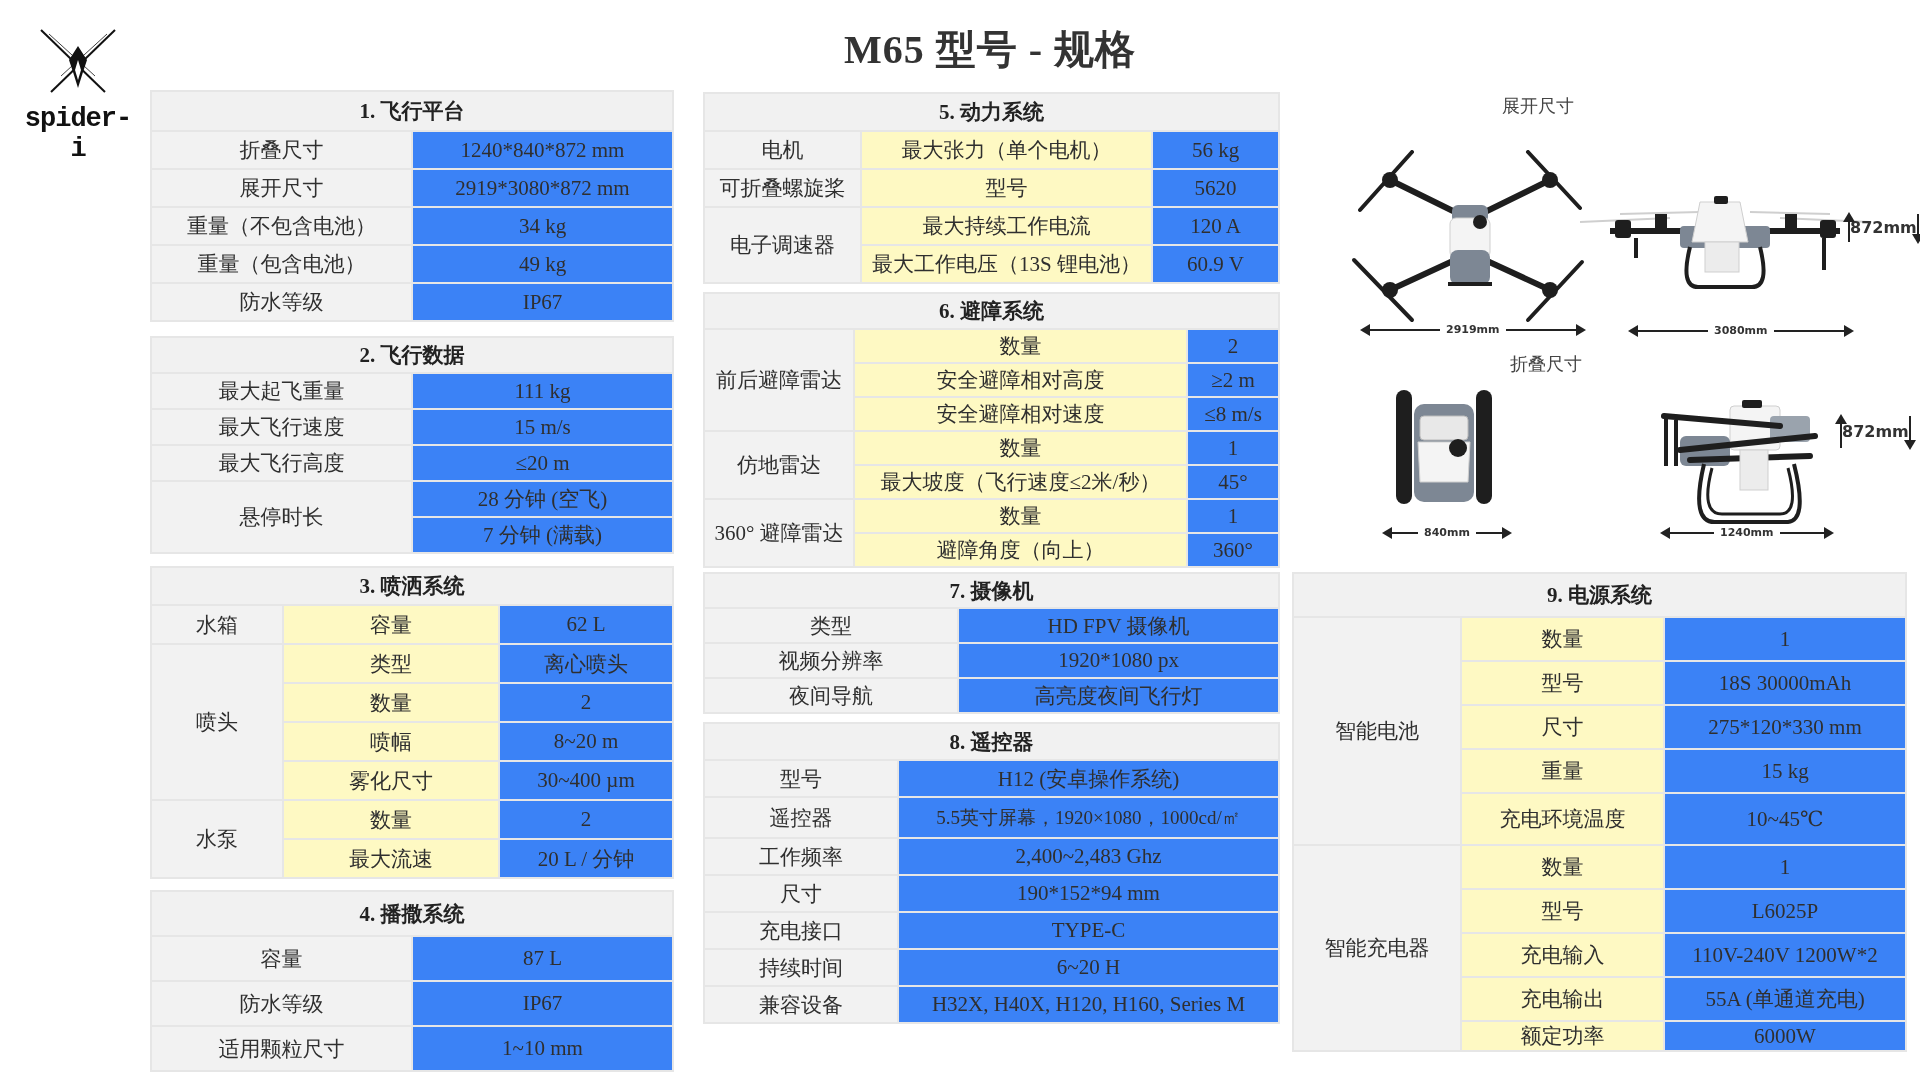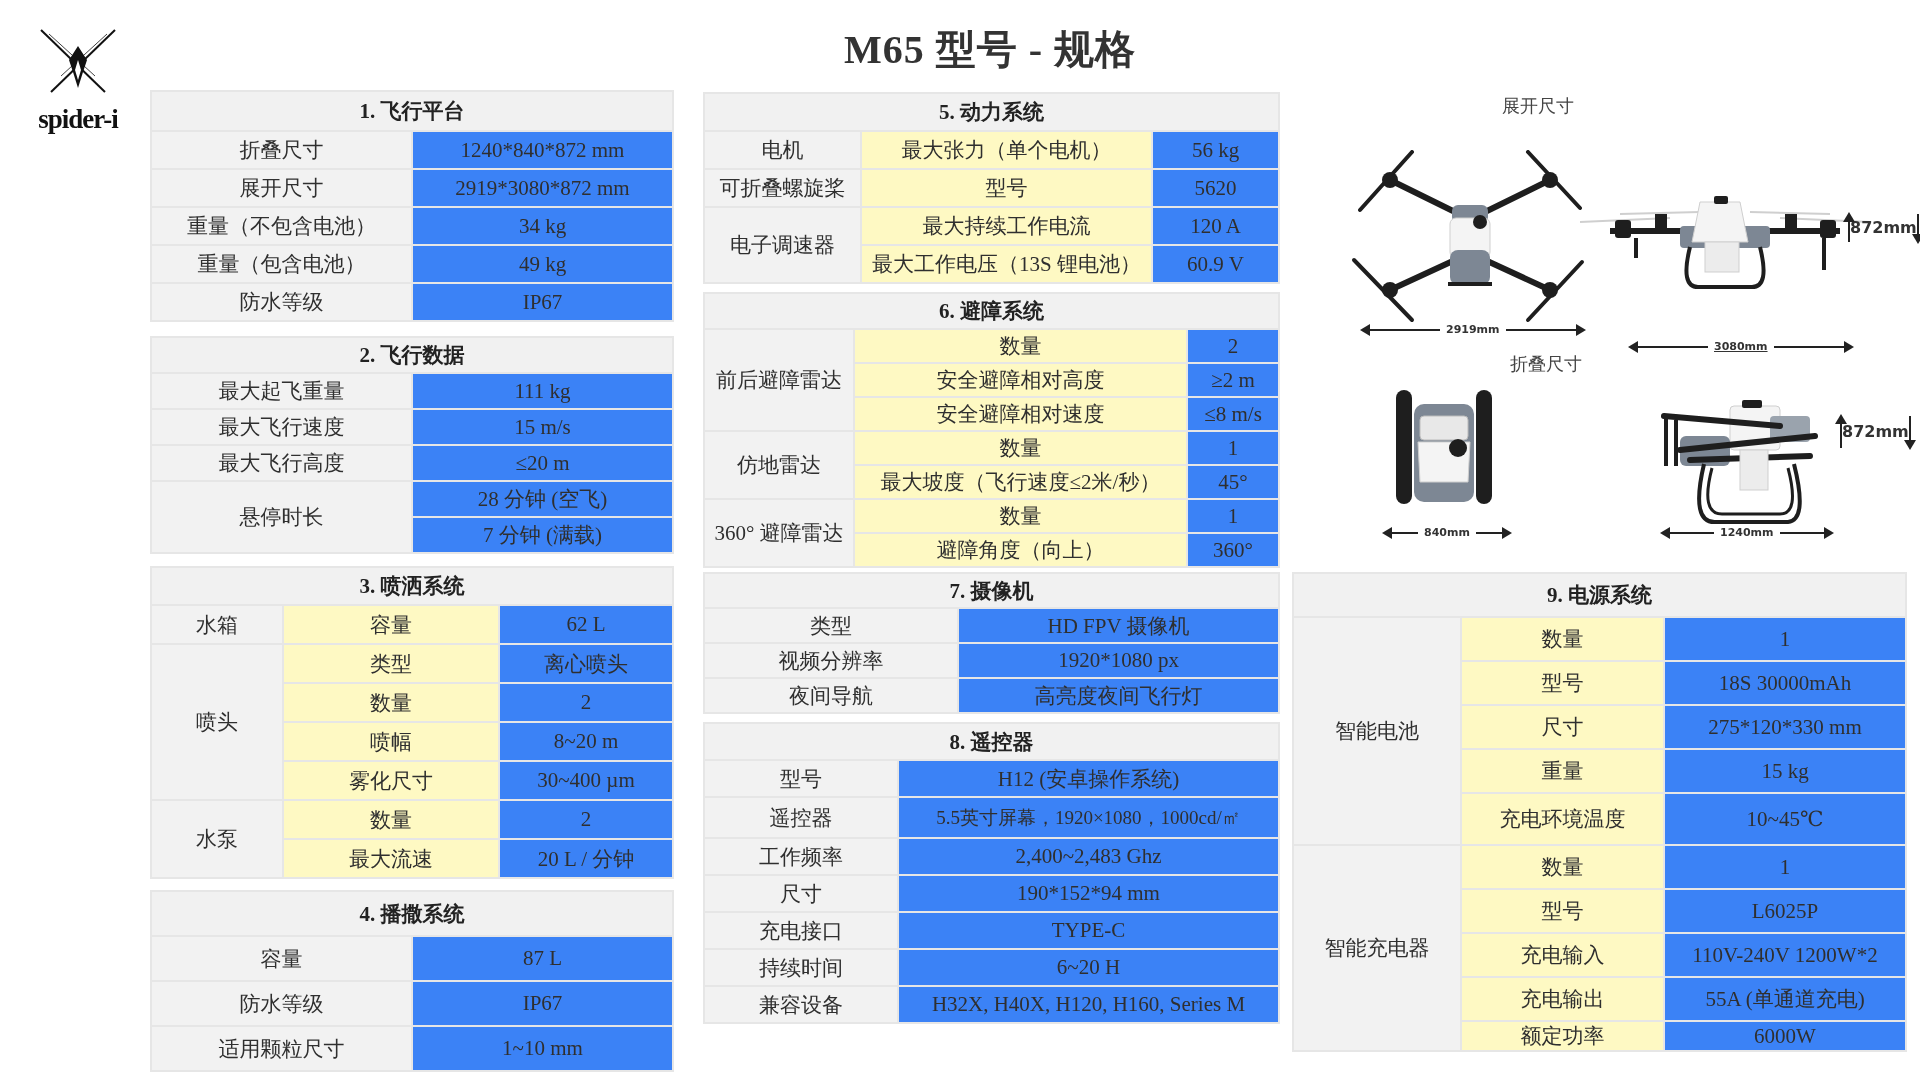--- a/index.html
+++ b/index.html
@@ -1,21 +1,21 @@
 <!DOCTYPE html>
 <html><head>
 <meta charset="utf-8">
 <style>
   * { box-sizing: border-box; margin: 0; padding: 0; }
   html, body { width: 1920px; height: 1080px; background: #ffffff; overflow: hidden; }
   body { position: relative; font-family: "Liberation Serif", "DejaVu Serif", serif; color: #2b2b2b; }
 
   .logo { position: absolute; left: 18px; top: 26px; width: 120px; height: 130px; }
   .logo svg { display: block; margin: 0 auto; }
-  .logo-text { font-family: Liberation Serif, serif; font-weight: bold; font-size: 27px; letter-spacing: -1px; text-align: center; color: #111; margin-top: 2px; }
+  .logo-text { font-family: Liberation Mono, monospace; font-weight: bold; font-size: 27px; letter-spacing: -1px; text-align: center; color: #111; margin-top: 2px; }
 
   .page-title { position: absolute; left: 700px; width: 580px; top: 22px; text-align: center; font-size: 40px; font-weight: bold; color: #333; letter-spacing: 1px; }
 
   table.spec { position: absolute; border-collapse: collapse; table-layout: fixed; font-size: 21px; color: #2f2f2f; }
   table.spec td { border: 2px solid #e6e6e6; text-align: center; vertical-align: middle; padding: 0 4px; white-space: nowrap; overflow: hidden; }
   table.spec td.hd { background: #f1f1f1; font-weight: bold; font-size: 21px; color: #222; }
   table.spec td.lb { background: #f2f2f2; }
   table.spec td.vl { background: #3b82f6; }
   table.spec td.sub { background: #fef9c3; }
   td.two-line { line-height: 22px; font-size: 20px; white-space: normal !important; }
@@ -424,21 +424,21 @@
   <path d="M110 55 Q100 95 118 95 L172 95 Q190 95 180 55" fill="none" stroke="#1e1e1e" stroke-width="4"></path>
   <line x1="244" y1="46" x2="244" y2="78" stroke="#1e1e1e" stroke-width="4"></line>
   <line x1="56" y1="46" x2="56" y2="66" stroke="#1e1e1e" stroke-width="4"></line>
 </svg>
 
 <div class="dim" style="left:1362px; top:323px;">
   <div class="line left" style="width:78px"></div>
   <span>2919mm</span>
   <div class="line right" style="width:78px"></div>
 </div>
-<div class="dim" style="left:1630px; top:340px;text-decoration:underline;">
+<div class="dim" style="left:1630px; top:324px;">
   <div class="line left" style="width:78px"></div>
   <span>3080mm</span>
   <div class="line right" style="width:78px"></div>
 </div>
 <div class="vdim" style="left:1848px; top:212px;">
   <div class="vl up" style="height:28px"></div>
   <span style="margin:6px 0">872mm</span>
   <div class="vl down" style="height:28px"></div>
 </div>
 

